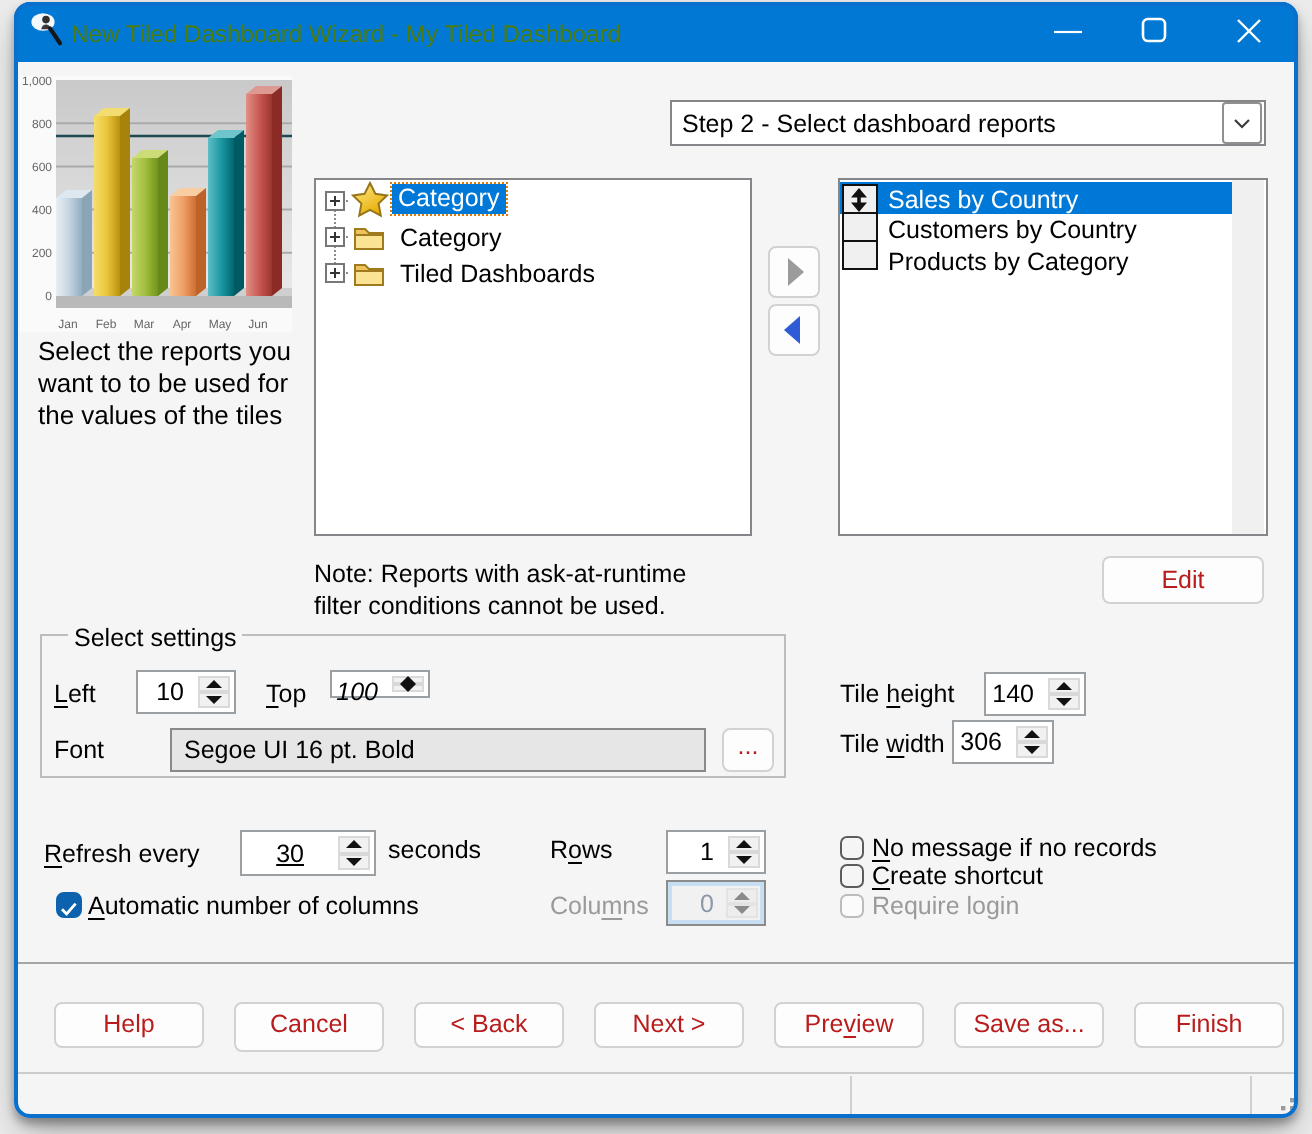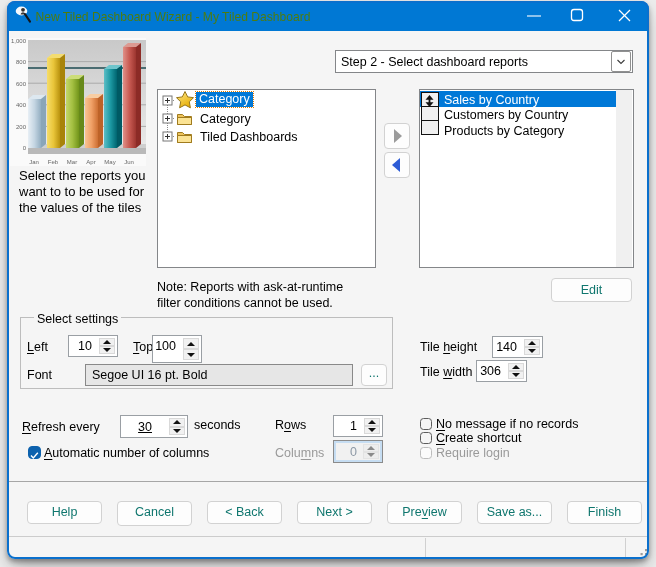--- a/index.html
+++ b/index.html
@@ -5,21 +5,21 @@
 * { margin:0; padding:0; box-sizing:border-box; }
 html,body { width:656px; height:567px; background:#ececec; font-family:"Liberation Sans", sans-serif; overflow:hidden; }
 .win { position:absolute; left:7px; top:1px; width:642px; height:558px; background:#f5f5f5; border-radius:8px; box-shadow:0 3px 5px rgba(0,0,0,0.32), 0 9px 18px -3px rgba(0,0,0,0.30); overflow:hidden; }
 .c { position:absolute; left:-7px; top:-1px; width:656px; height:567px; }
 .frame { position:absolute; left:7px; top:1px; width:642px; height:558px; border:2px solid #0a70cd; border-radius:8px; z-index:60; pointer-events:none; }
 .abs { position:absolute; }
 .titlebar { position:absolute; left:7px; top:1px; width:642px; height:30px; background:#0078d4; border-radius:8px 8px 0 0; }
 .title { position:absolute; left:35.5px; top:9.5px; color:#4d7c0f; font-size:12.1px; white-space:nowrap; }
 .lbl { position:absolute; font-size:12.5px; color:#000; white-space:nowrap; }
 .box { position:absolute; background:#fff; border:1px solid #848689; }
-.btn { position:absolute; background:#fdfdfd; border:1px solid #d2d2d2; border-radius:4px; font-size:12.5px; color:#0f766e; text-align:center; }
+.btn { position:absolute; background:#fdfdfd; border:1px solid #d2d2d2; border-radius:4px; font-size:12.5px; color:#b91c1c; text-align:center; }
 .spin { position:absolute; border:1px solid #9a9fa4; background:#fff; }
 .spin .val { position:absolute; left:0; top:0; bottom:0; font-size:12.5px; text-align:right; }
 .spin .arr { position:absolute; right:2px; top:2px; bottom:2px; width:16px; }
 .spin .up, .spin .dn { position:absolute; left:0; right:0; background:#f1f1f1; border:1px solid #d9d9d9; }
 .spin .up { top:0; height:50%; }
 .spin .dn { bottom:0; height:50%; }
 .tri-u { width:0; height:0; border-left:4px solid transparent; border-right:4px solid transparent; border-bottom:4.5px solid #111; position:absolute; left:50%; top:50%; transform:translate(-50%,-50%); }
 .tri-d { width:0; height:0; border-left:4px solid transparent; border-right:4px solid transparent; border-top:4.5px solid #111; position:absolute; left:50%; top:50%; transform:translate(-50%,-50%); }
 .cb { position:absolute; width:12px; height:12px; border:1.3px solid #5c5c5c; border-radius:3.5px; background:#f5f5f5; }
 u { text-decoration:underline; text-underline-offset:2px; }
@@ -222,21 +222,21 @@
   <div class="arr">
           <div class="up">
             <div class="tri-u"></div>
           </div>
           <div class="dn">
             <div class="tri-d"></div>
           </div>
         </div>
 </div>
 <div class="lbl" style="left:133px; top:340px;"><u>T</u>op</div>
-<div class="spin" style="left:152px; top:335px; width:50px; height:28px;">
+<div class="spin" style="left:165px; top:335px; width:50px; height:14px;font-style:italic;">
   <div class="val" style="right:25px; padding-top:3px;">100</div>
   <div class="arr">
           <div class="up">
             <div class="tri-u"></div>
           </div>
           <div class="dn">
             <div class="tri-d"></div>
           </div>
         </div>
 </div>

